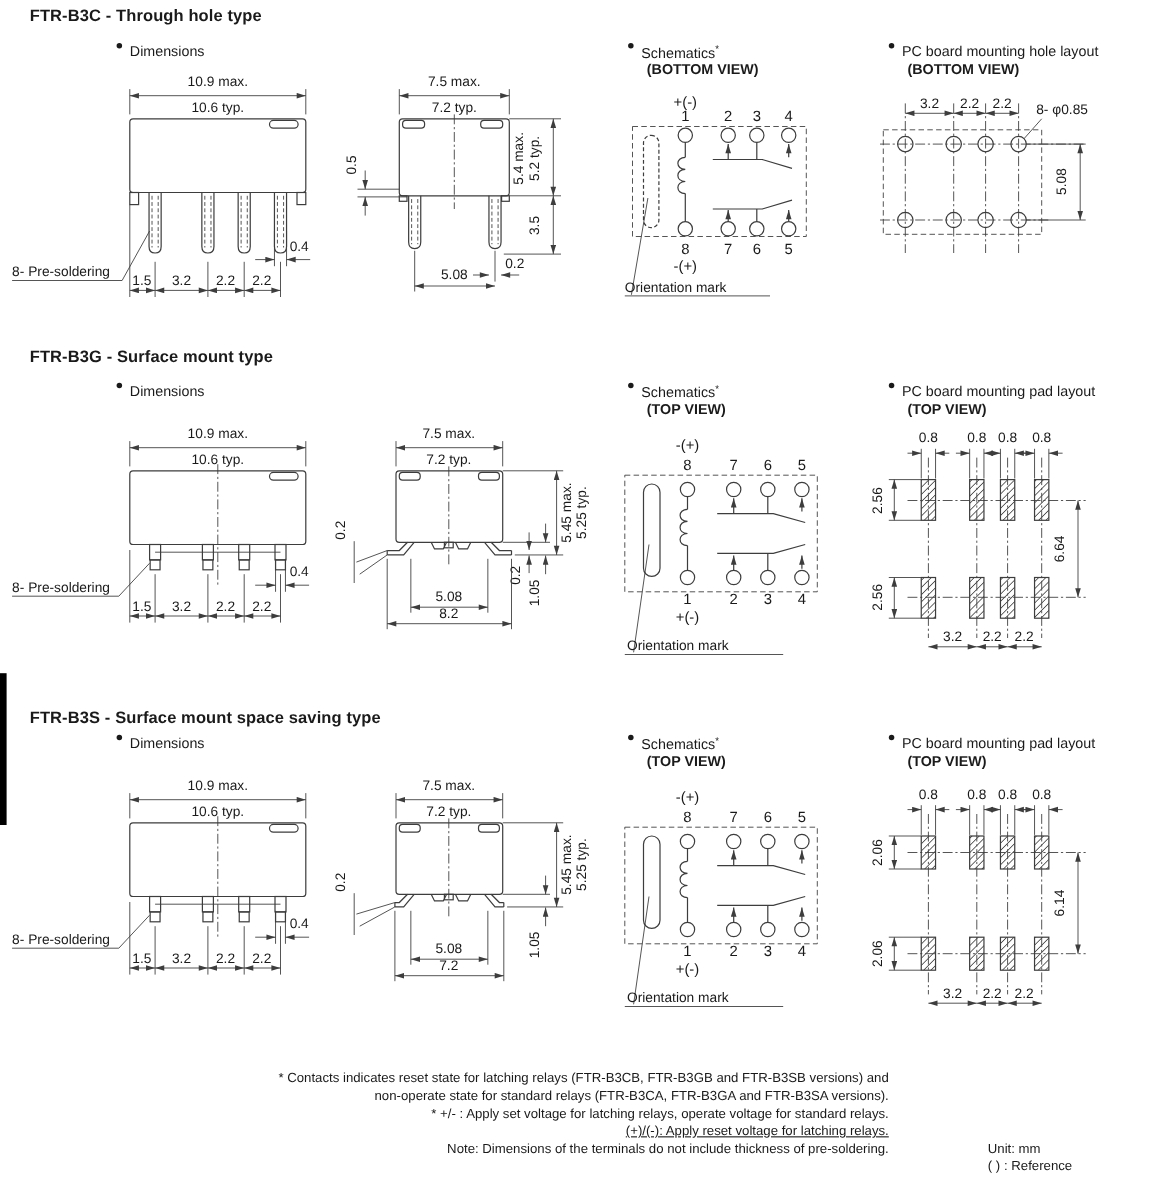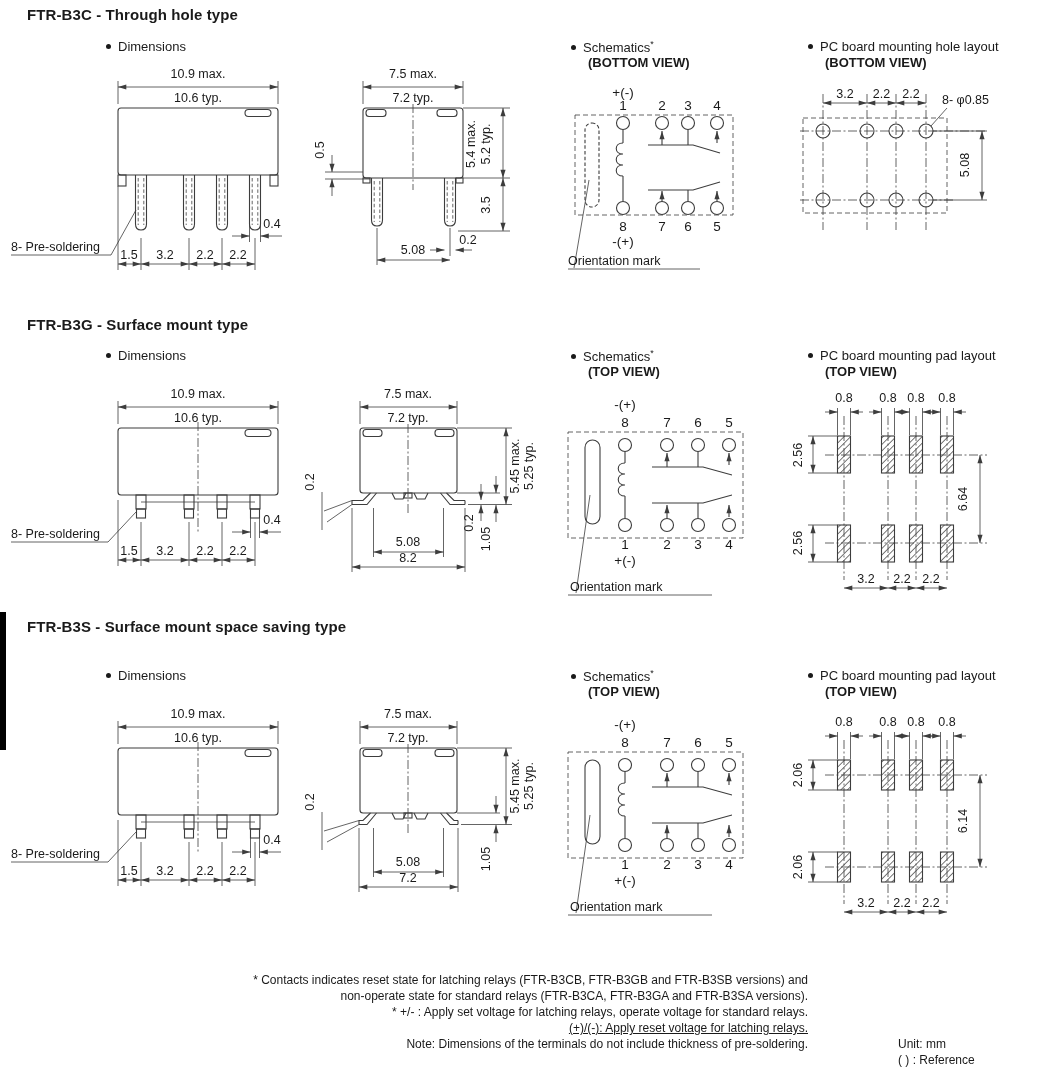--- a/index.html
+++ b/index.html
@@ -1,19 +1,19 @@
 <!DOCTYPE html>
 <html><head>
 <meta charset="utf-8">
 <style>
   html,body{margin:0;padding:0;background:#fff;}
   body{width:1057px;height:1092px;position:relative;font-family:"Liberation Sans",sans-serif;color:#1a1a1a;overflow:hidden;}
   .abs{position:absolute;}
   .sec-title{font-size:15px;font-weight:bold;letter-spacing:0.1px;}
-  .bullet-row{display:flex;align-items:center;gap:7px;font-size:13px;}
+  .bullet-row{display:flex;align-items:flex-start;gap:7px;font-size:13px;}
   .dot{width:5px;height:5px;border-radius:50%;background:#1a1a1a;flex:0 0 auto;}
   .view-label{font-size:13px;font-weight:bold;}
   sup.star{font-size:9px;vertical-align:super;}
   .note-block{font-size:12px;line-height:16px;text-align:right;}
   .note-block .ind1{padding-left:10px;}
   .note-block .ind2{padding-left:5px;text-decoration:underline;}
   .side-note{font-size:12px;line-height:16px;text-align:right;}
   .page-tab{background:#000;}
   svg{overflow:visible;}
   svg text{font-family:"Liberation Sans",sans-serif;font-size:12.5px;fill:#1a1a1a;}
@@ -499,21 +499,21 @@
   <g>
     <line class="thin" x1="49" y1="220" x2="93" y2="220" marker-start="url(#ar)" marker-end="url(#ar)"></line>
     <line class="thin" x1="93" y1="220" x2="121" y2="220" marker-start="url(#ar)" marker-end="url(#ar)"></line>
     <line class="thin" x1="121" y1="220" x2="152" y2="220" marker-start="url(#ar)" marker-end="url(#ar)"></line>
     <text x="71" y="215" text-anchor="middle">3.2</text>
     <text x="107" y="215" text-anchor="middle">2.2</text>
     <text x="136" y="215" text-anchor="middle">2.2</text>
   </g>
 </svg>
 
-<div class="abs sec-title" style="left:27px;top:618px">FTR-B3S - Surface mount space saving type</div>
+<div class="abs sec-title" style="left:27px;top:644px">FTR-B3S - Surface mount space saving type</div>
 
 <div class="abs bullet-row" style="left:106px;top:668px">
   <span class="dot"></span>
   <span>Dimensions</span>
 </div>
 <div class="abs bullet-row" style="left:571px;top:668px">
   <span class="dot"></span>
   <span><span>Schematics</span><sup class="star">*</sup></span>
 </div>
 <div class="abs view-label" style="left:588px;top:684px">(TOP VIEW)</div>

